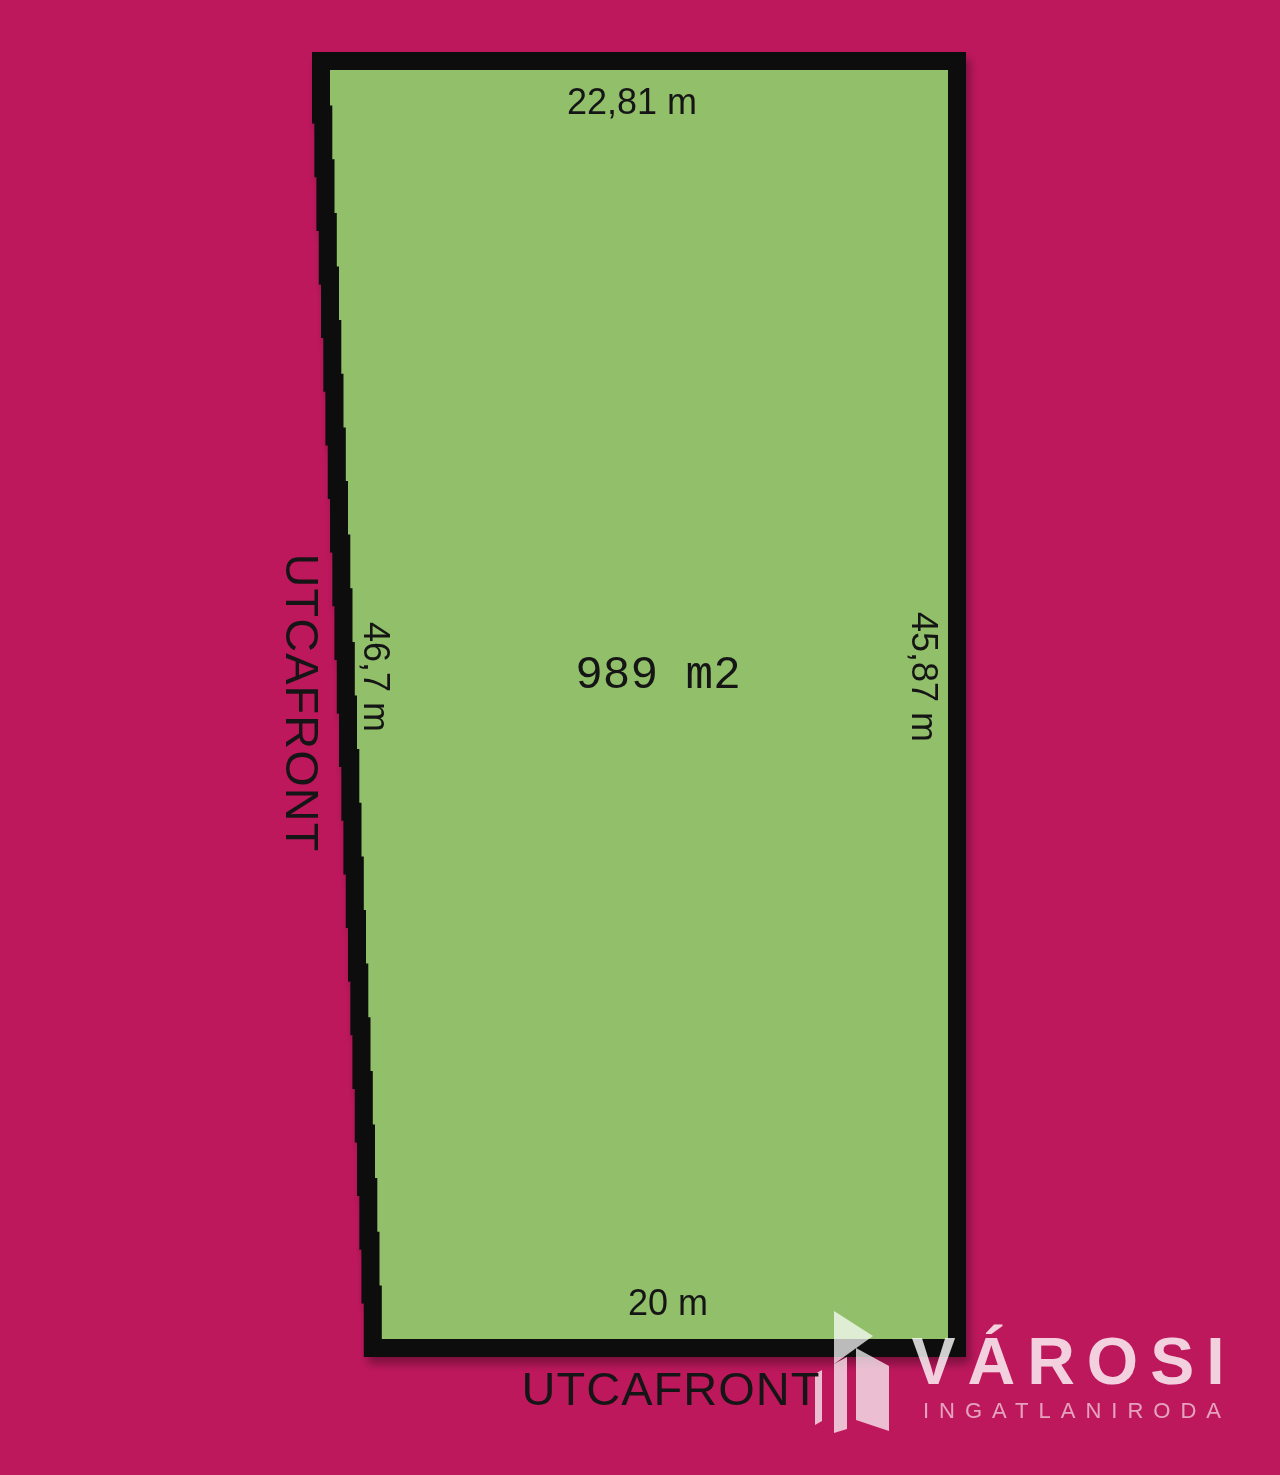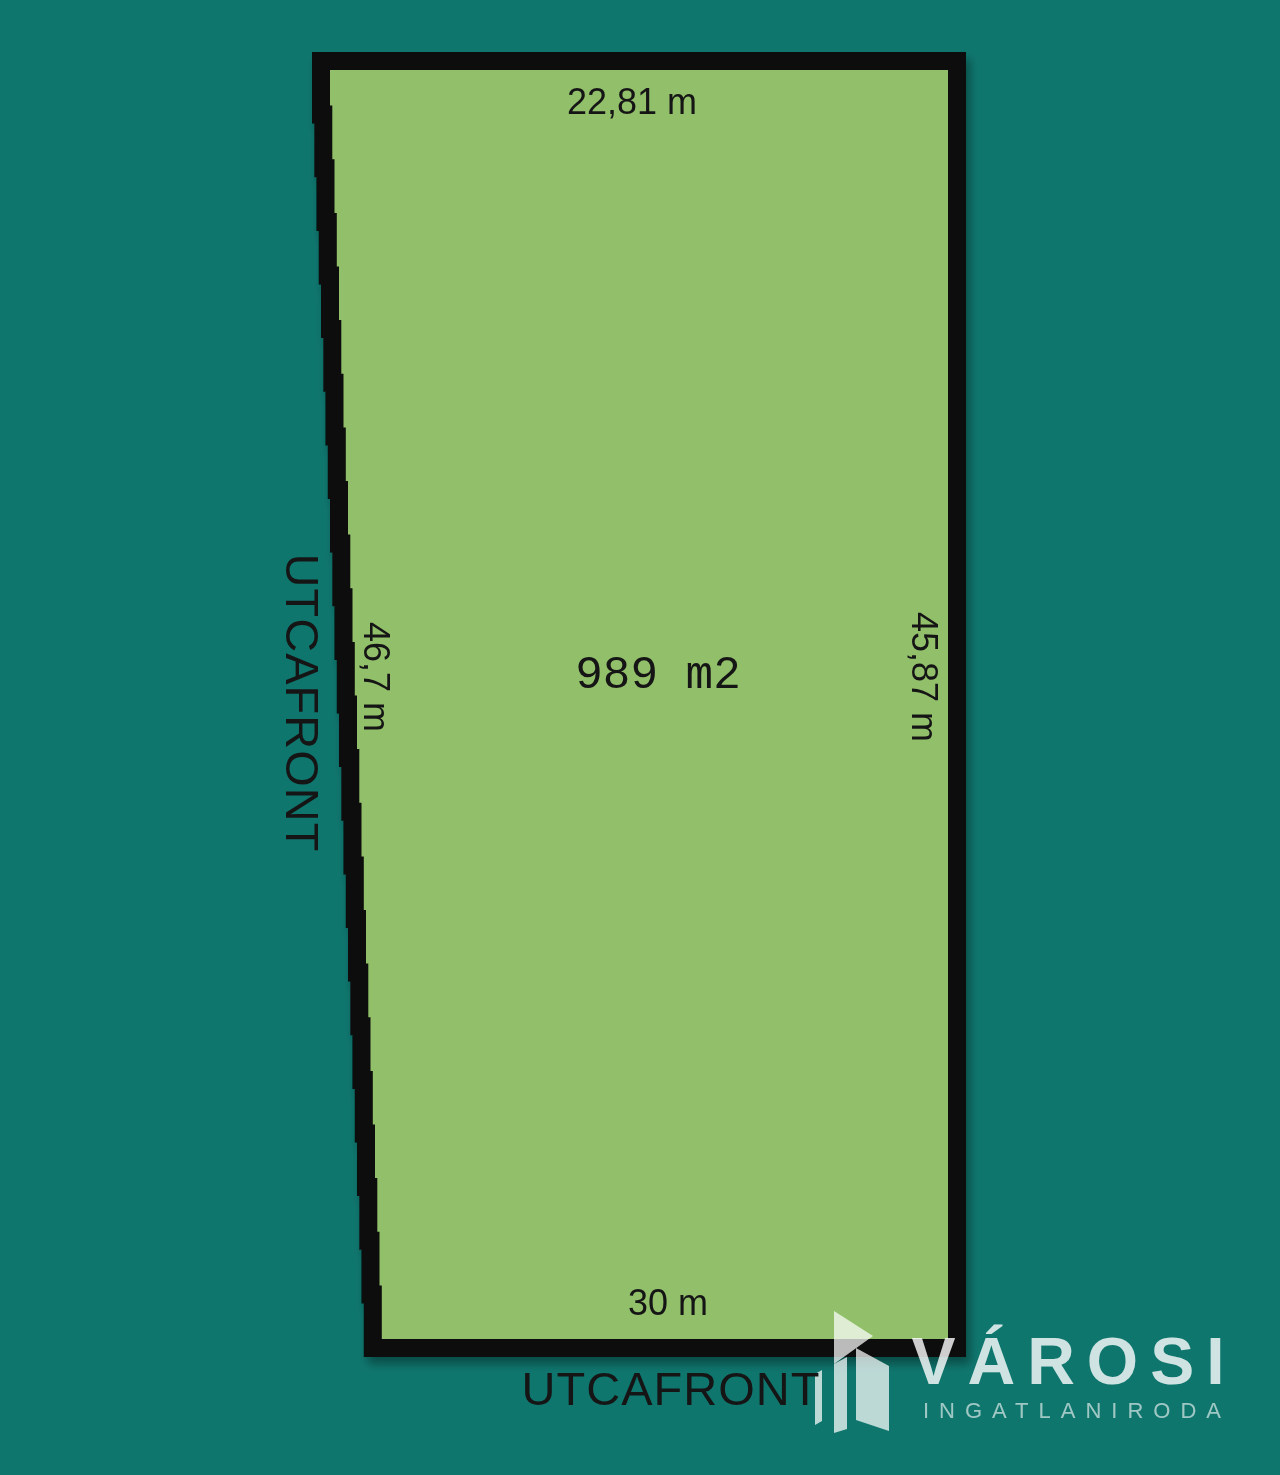--- a/index.html
+++ b/index.html
@@ -51,21 +51,21 @@
     font-weight: normal;
     letter-spacing: 10px;
     color: rgba(255, 255, 255, 0.60);
     white-space: nowrap;
     line-height: 1;
   }
 </style>
 </head>
 <body>
 
-<div class="stage" style="background: #0f766e;">
+<div class="stage" style="background: #be185d;">
 
   <svg class="plan-svg" width="1280" height="1475" viewBox="0 0 1280 1475">
     <defs>
       <filter id="ds" x="-5%" y="-5%" width="115%" height="115%">
         <feDropShadow dx="4" dy="7" stdDeviation="5" flood-color="#000000" flood-opacity="0.35"></feDropShadow>
       </filter>
     </defs>
 
     <polygon id="plot-polygon" stroke-width="18" stroke-linejoin="miter" filter="url(#ds)" fill="#92c06a" stroke="#0d0d0d" points="321,61 957,61 957,1348 375,1348 372.8,1348 372.8,1294.4 370.5,1294.4 370.5,1240.8 368.3,1240.8 368.3,1187.1 366,1187.1 366,1133.5 363.8,1133.5 363.8,1079.9 361.5,1079.9 361.5,1026.3 359.3,1026.3 359.3,972.6 357,972.6 357,919 354.8,919 354.8,865.4 352.5,865.4 352.5,811.8 350.3,811.8 350.3,758.1 348,758.1 348,704.5 345.8,704.5 345.8,650.9 343.5,650.9 343.5,597.3 341.3,597.3 341.3,543.6 339,543.6 339,490 336.8,490 336.8,436.4 334.5,436.4 334.5,382.8 332.3,382.8 332.3,329.1 330,329.1 330,275.5 327.8,275.5 327.8,221.9 325.5,221.9 325.5,168.3 323.3,168.3 323.3,114.6 321,114.6 321,61"></polygon>
 
@@ -73,21 +73,21 @@
       <polygon points="815,1374 822,1370 822,1421 815,1425"></polygon>
       <polygon points="834,1311 873,1336 834,1364"></polygon>
       <polygon points="834,1364 847,1357 847,1429 834,1433"></polygon>
       <polygon points="856,1348 889,1366 889,1431 856,1420"></polygon>
     </g>
   </svg>
 
   <div class="lbl dim dim-top">22,81 m</div>
   <div class="lbl dim rot dim-left">46,7 m</div>
   <div class="lbl dim rot dim-right">45,87 m</div>
-  <div class="lbl dim dim-bottom">30 m</div>
+  <div class="lbl dim dim-bottom">20 m</div>
 
   <div class="lbl area area-label">989 m2</div>
 
   <div class="lbl street rot street-left">UTCAFRONT</div>
   <div class="lbl street street-bottom">UTCAFRONT</div>
 
   <div class="wm-brand">VÁROSI</div>
   <div class="wm-sub">INGATLANIRODA</div>
 
 </div>

